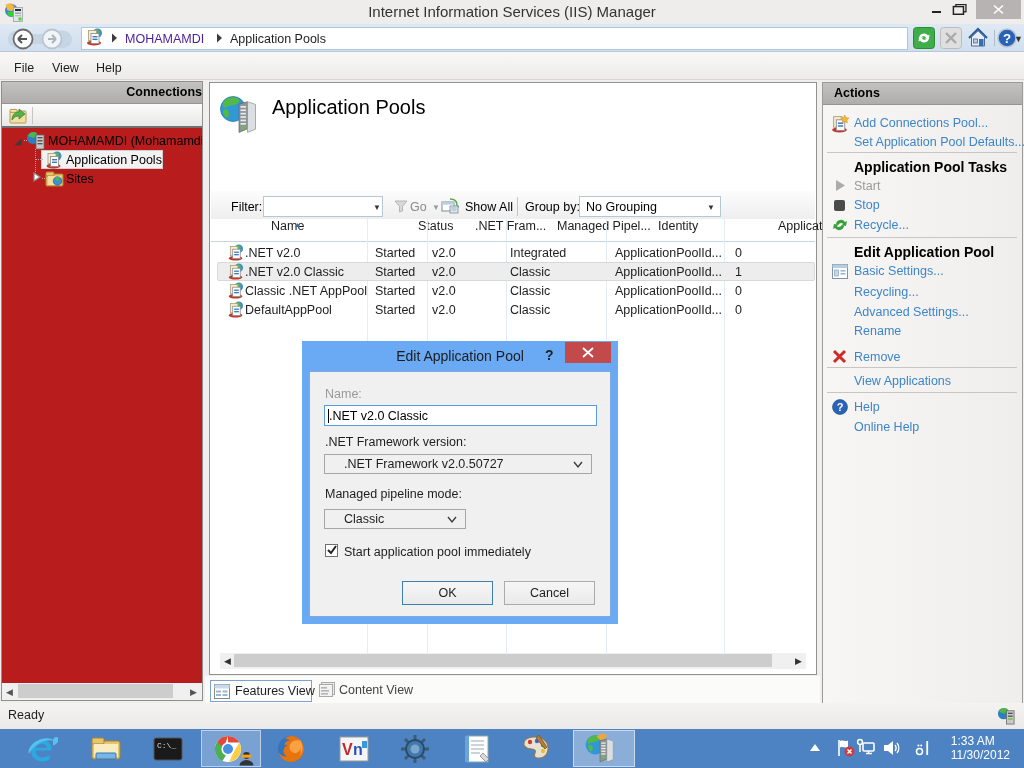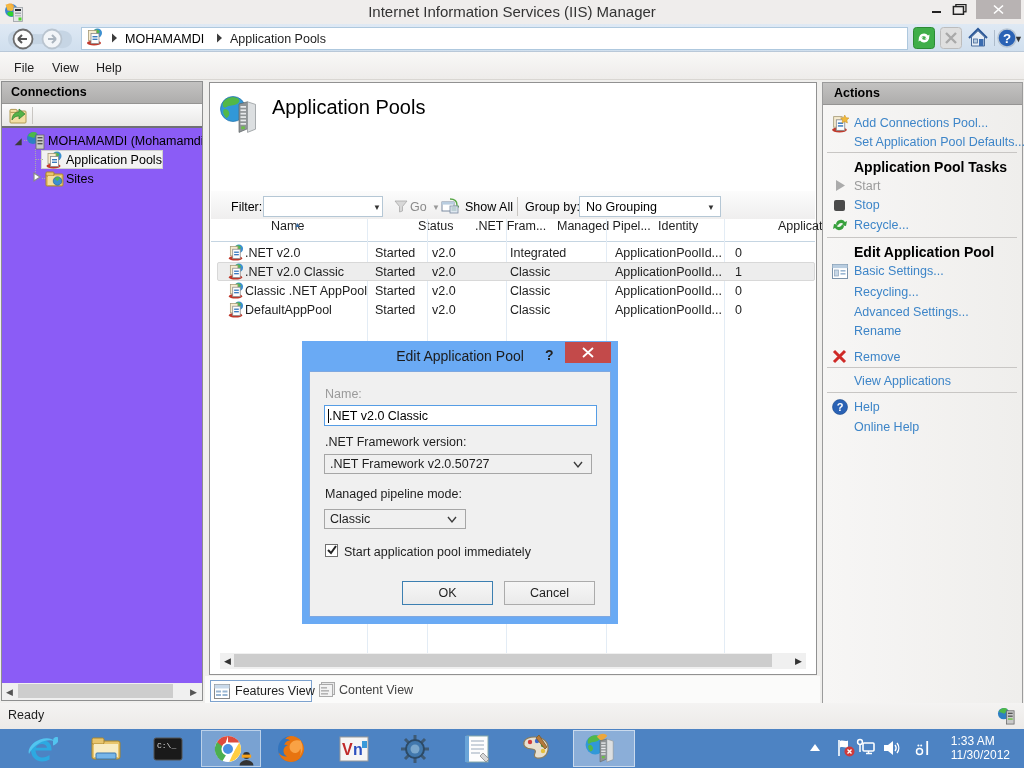--- a/index.html
+++ b/index.html
@@ -16,21 +16,21 @@
 
 
 #addrbar { left:0; top:24px; width:1024px; height:28px; background:linear-gradient(#dfe9f4,#d0dfee); border-bottom:1px solid #b9c8d8; }
 #addrbox { left:81px; top:27px; width:827px; height:23px; background:#fff; border:1px solid #aec8de; }
 
 
 #menubar { left:0; top:52px; width:1024px; height:28px; background:linear-gradient(#f9f8f7,#eeecea); border-bottom:1px solid #d9d6d2; }
 .menuitem { top:61px; font-size:12.5px; color:#1e1e1e; }
 
 
-#leftpanel { left:1px; top:81px; width:202px; height:620px; background:#8b5cf6; border:1px solid #8e8f8f; overflow:hidden; }
+#leftpanel { left:1px; top:81px; width:202px; height:620px; background:#b91c1c; border:1px solid #8e8f8f; overflow:hidden;text-align:right; }
 #leftheader { left:0; top:0; width:200px; height:22px; background:linear-gradient(#c3c2c1,#aeadac); border-bottom:1px solid #959493; padding:3px 0 0 9px; font-weight:bold; font-size:12.5px; color:#000; }
 #lefttoolbar { left:0; top:22px; width:200px; height:24px; background:linear-gradient(#fbfbfb,#e9e8e7); border-bottom:2px solid #6f7074; }
 #leftscroll { left:0; top:601px; width:200px; height:17px; background:#f0f0f0; }
 
 
 #card { left:209px; top:82px; width:608px; height:593px; background:#fff; border:1px solid #919191; }
 #card h1 { font-size:20px; font-weight:normal; color:#000; position:absolute; left:62px; top:13px; }
 #desc { left:18px; top:59px; width:600px; white-space:nowrap; font-size:12px; line-height:15.5px; color:#1e1e1e; }
 #filterbar { left:1px; top:108px; width:604px; height:29px; background:linear-gradient(#fcfcfc,#efeeee); border-bottom:1px solid #5f6e7d; }
 #tablehead { left:1px; top:136px; width:604px; height:23px; background:#fff; border-bottom:1px solid #c5d5e2; }
@@ -66,21 +66,21 @@
 #clock { position:absolute; right:14px; top:734px; color:#fff; font-size:12px; text-align:left; line-height:14px; }
 
 
 #dialog { left:302px; top:341px; width:316px; height:283px; background:#6aaaf4; }
 #dlg-title { position:absolute; left:0; top:0; width:100%; height:30px; text-align:center; font-size:14px; color:#1c1c1c; padding-top:7px; }
 #dlg-close { position:absolute; left:263px; top:1px; width:46px; height:21px; background:#c34a4a; color:#fff; text-align:center; font-weight:bold; font-size:12px; line-height:20px; }
 #dlg-help { position:absolute; left:243px; top:6px; font-weight:bold; font-size:14px; color:#222; }
 #dlg-body { position:absolute; left:7px; top:30px; width:302px; height:246px; background:#f0f0f0; border:1px solid #7fa8e0; }
 .dlg-label { position:absolute; left:15px; font-size:12.5px; color:#1e1e1e; }
 #dlg-name { position:absolute; left:14px; top:33px; width:273px; height:21px; background:#fff; border:1px solid #569de5; font-size:12.5px; padding:3px 0 0 3px; }
-.dlg-select { position:absolute; left:14px; height:20px; background:#f0f0f0; border:1px solid #a6a6a6; font-size:12.5px; padding:2px 0 0 5px; color:#1e1e1e; }
+.dlg-select { position:absolute; left:14px; height:20px; background:#f0f0f0; border:1px solid #a6a6a6; font-size:12.5px; padding:2px 0 0 19px; color:#1e1e1e; }
 .chev { position:absolute; font-size:10px; color:#444; }
 #dlg-check { position:absolute; left:15px; top:172px; width:13px; height:13px; background:#fff; border:1px solid #707070; }
 .dlg-btn { position:absolute; top:209px; width:91px; height:24px; background:linear-gradient(#f6f6f6,#eaeaea); text-align:center; font-size:12.5px; padding-top:4px; color:#1e1e1e; }
 #btn-ok { left:92px; border:1px solid #3c7fb1; }
 #btn-cancel { left:194px; border:1px solid #ababab; }
 </style>
 </head>
 <body>
 
 <div class="abs" id="titlebar"></div>
@@ -119,21 +119,21 @@
     <circle cx="11.5" cy="5" r="4.5" fill="#3c8fd0"></circle>
     <path d="M8 2 a4.5 4.5 0 0 1 6 2 l-3.5 2 Z" fill="#52b84d"></path>
     <rect x="2.5" y="2.5" width="8" height="10" fill="#f7ecd0" stroke="#a59a76" stroke-width="0.8"></rect>
     <rect x="5" y="5.5" width="8" height="10" fill="#fdfdfd" stroke="#8a8a8a" stroke-width="0.8"></rect>
     <rect x="6.5" y="8" width="5" height="1.4" fill="#3a7abf"></rect>
     <rect x="6.5" y="10.6" width="5" height="1.4" fill="#3a7abf"></rect>
   </svg>
 <svg class="abs" style="left:111px;top:33px" width="7" height="10" viewBox="0 0 7 10">
     <path d="M1 0.5 L6 5 L1 9.5 Z" fill="#3c3c3c"></path>
   </svg>
-<div class="abs" style="left:125px;top:32px;font-size:12.5px;color:#000000">MOHAMAMDI</div>
+<div class="abs" style="left:125px;top:32px;font-size:12.5px;color:#4c1d95">MOHAMAMDI</div>
 <svg class="abs" style="left:216px;top:33px" width="7" height="10" viewBox="0 0 7 10">
     <path d="M1 0.5 L6 5 L1 9.5 Z" fill="#3c3c3c"></path>
   </svg>
 <div class="abs" style="left:230px;top:32px;font-size:12.5px;color:#1e1e1e">Application Pools</div>
 <svg class="abs" style="left:913px;top:27px" width="22" height="22" viewBox="0 0 22 22">
     <rect x="0.5" y="0.5" width="21" height="21" rx="3" fill="#3fae49" stroke="#2c8a35"></rect>
     <path d="M6 11 a5 5 0 0 1 9-2.5 l1.5-1 -0.5 4.5 -4.5-0.5 1.6-1.2 a3.4 3.4 0 0 0-5.6 1.2 Z" fill="#fff"></path>
     <path d="M16 11 a5 5 0 0 1-9 2.5 l-1.5 1 0.5-4.5 4.5 0.5 -1.6 1.2 a3.4 3.4 0 0 0 5.6-1.2 Z" fill="#fff"></path>
   </svg>
 <svg class="abs" style="left:940px;top:27px" width="22" height="22" viewBox="0 0 22 22">

